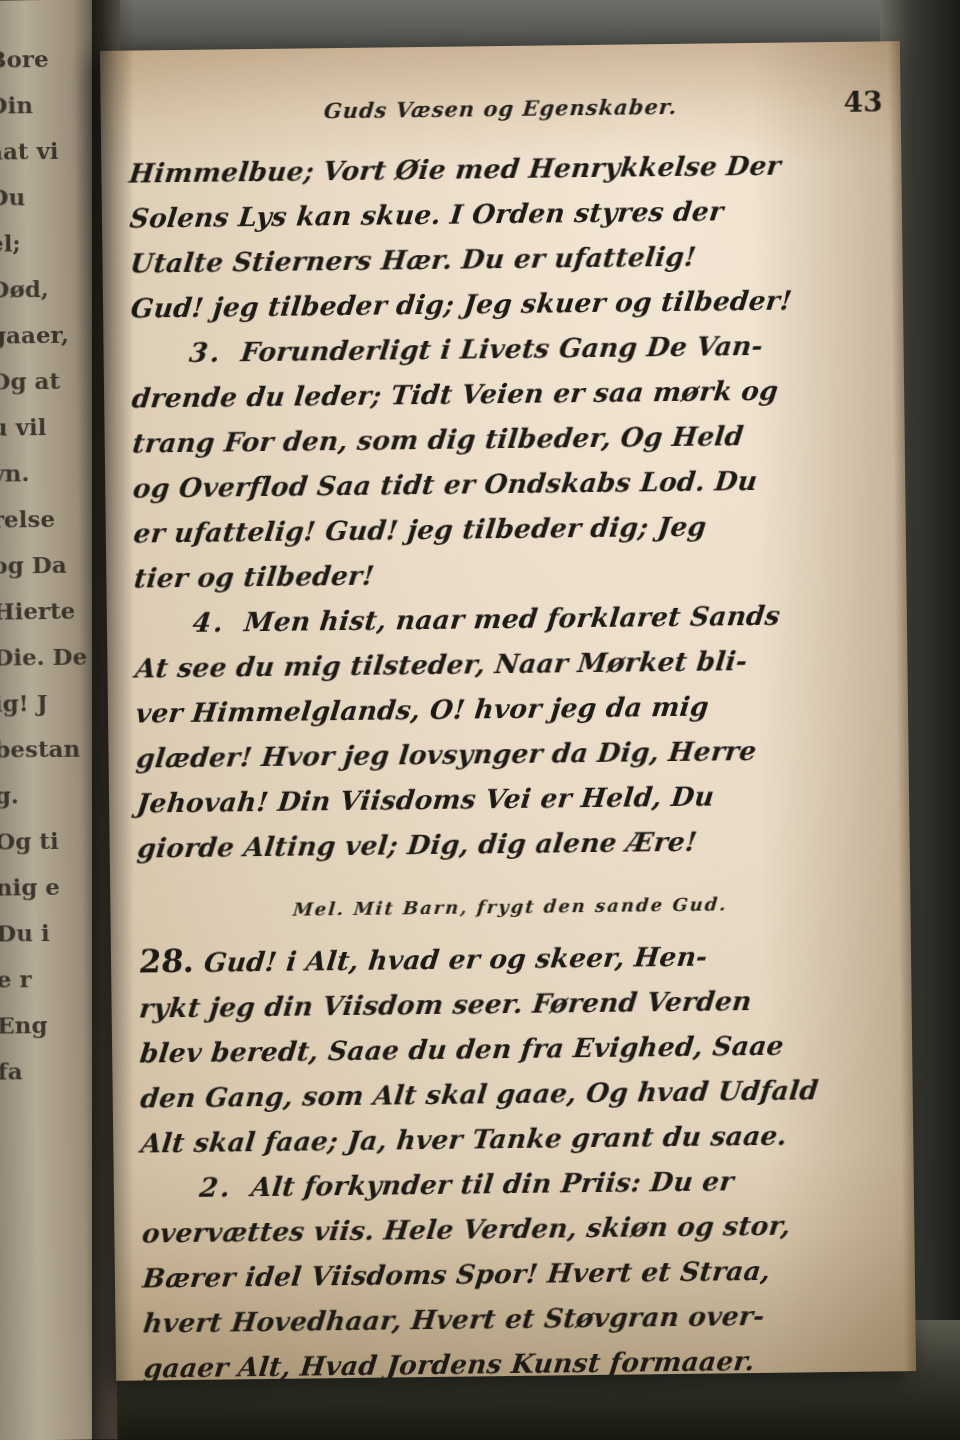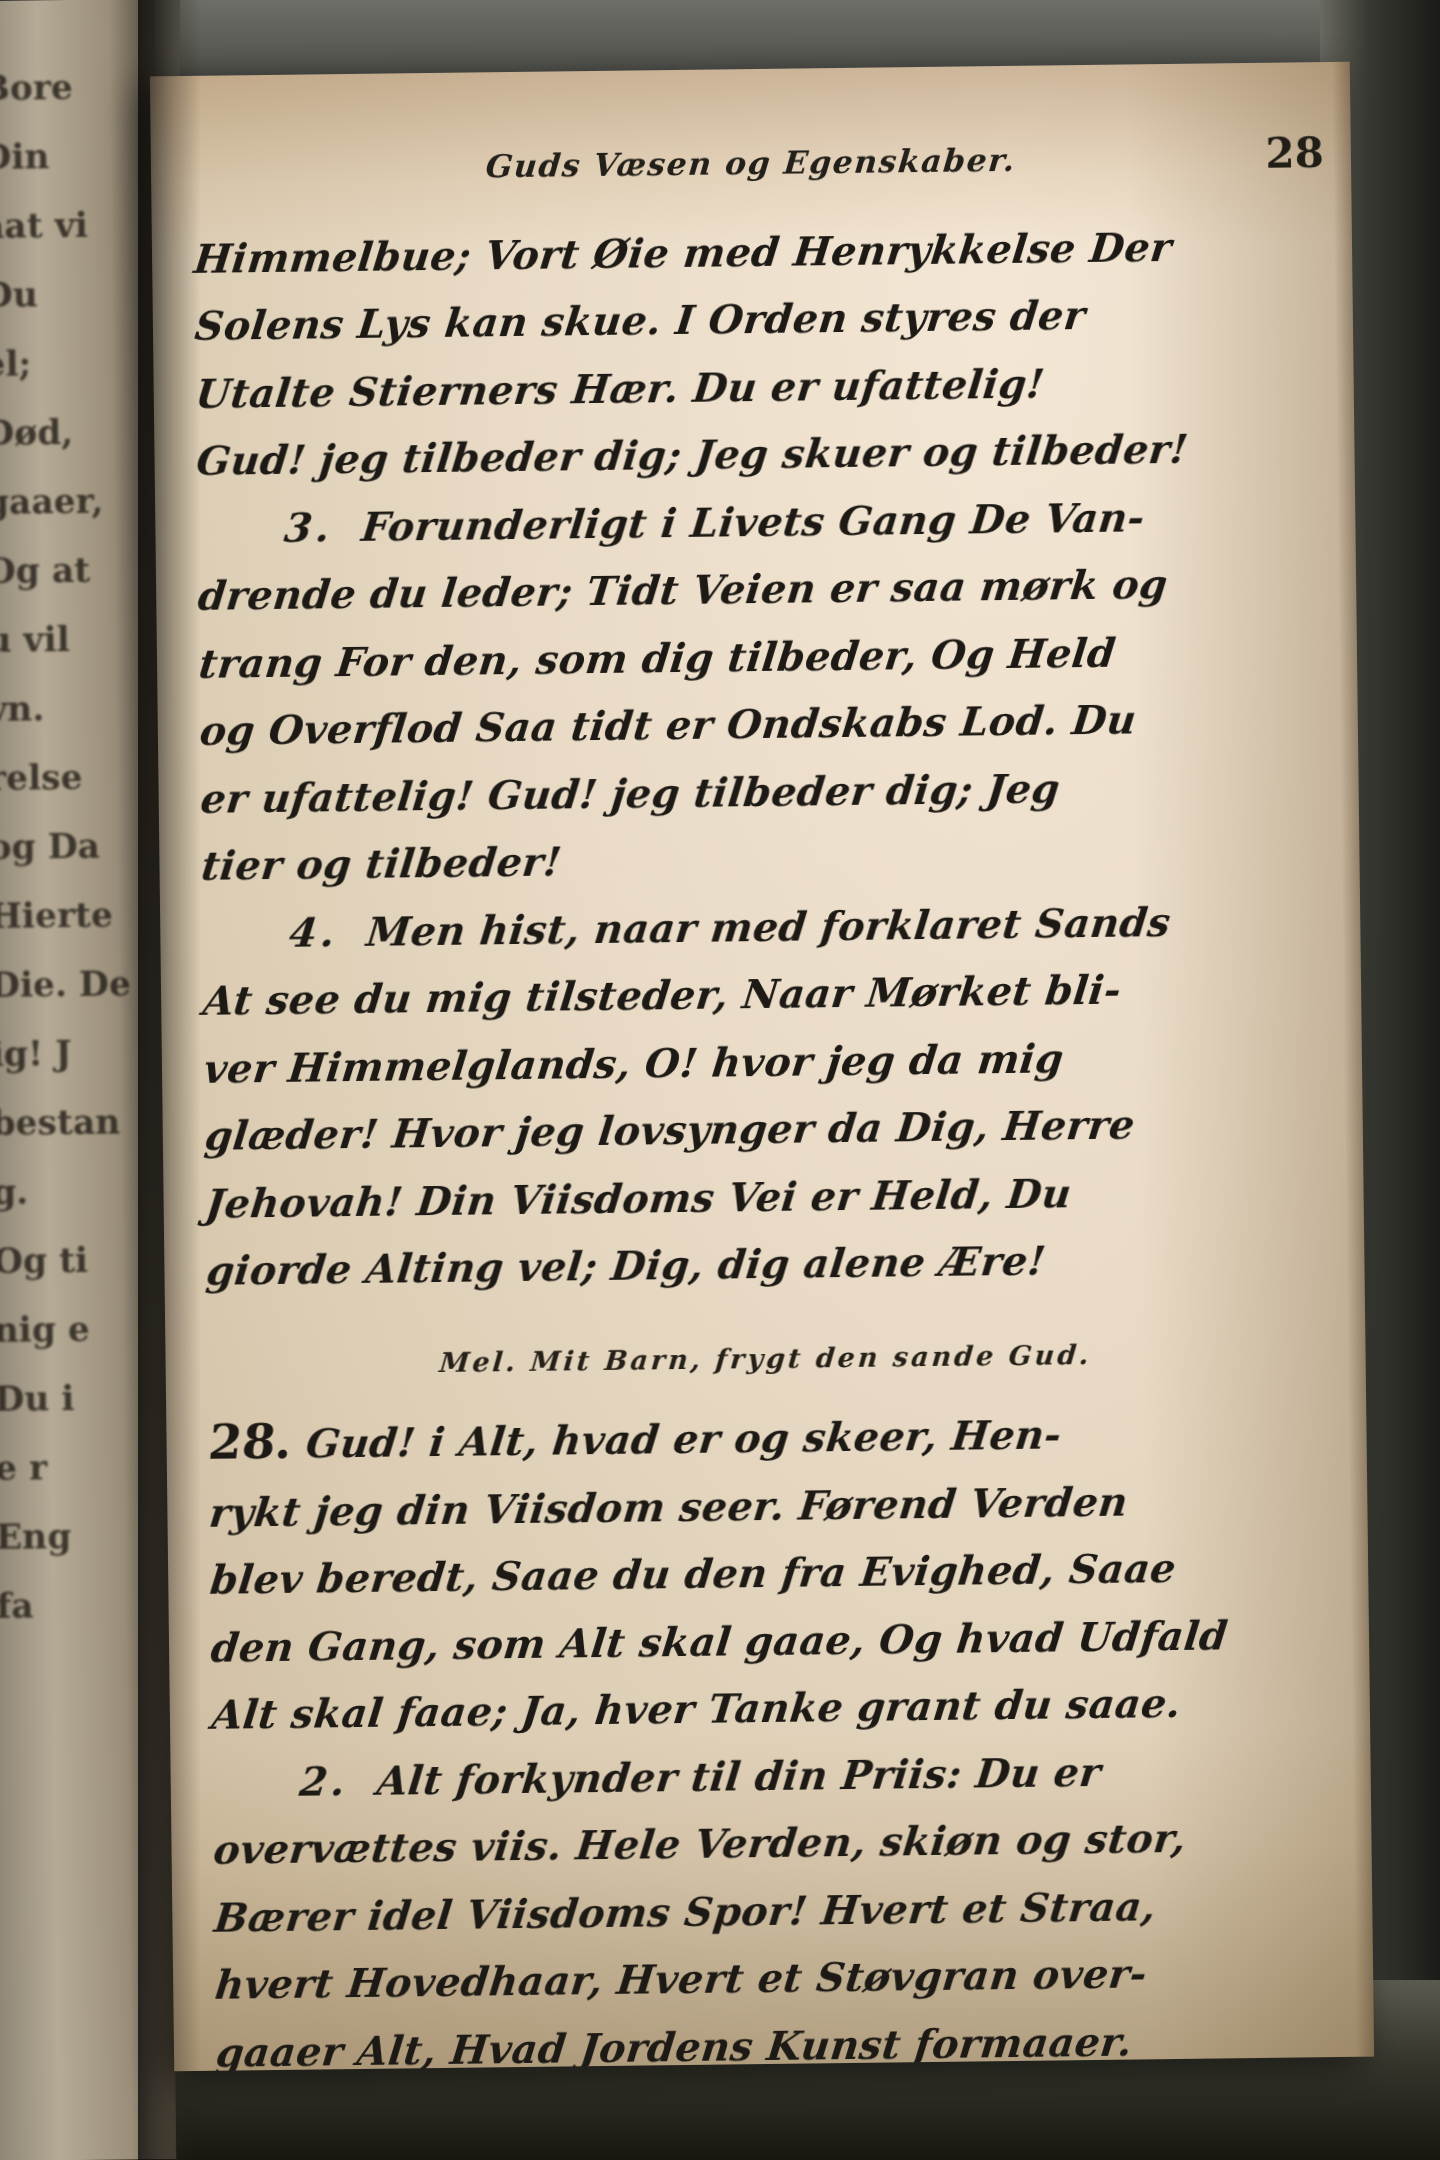--- a/index.html
+++ b/index.html
@@ -228,21 +228,21 @@
   <div class="gutter"></div>
 
   <div class="page-sheet soft">
     <div class="stain-top"></div>
     <div class="stain-bottom"></div>
     <div class="stain-right"></div>
     <div class="page-edge"></div>
 
     <div class="header-row">
       <div class="running-head">Guds Væsen og Egenskaber.</div>
-      <div class="folio">28</div>
+      <div class="folio">43</div>
     </div>
 
     <div class="body-text">
 
       <p>
         <span class="ln">Himmelbue; Vort Øie med Henrykkelse Der</span>
         <span class="ln">Solens Lys kan skue.   I Orden styres der</span>
         <span class="ln">Utalte Stierners Hær.   Du er ufattelig!</span>
         <span class="ln">Gud! jeg tilbeder dig; Jeg skuer og tilbeder!</span>
       </p>

